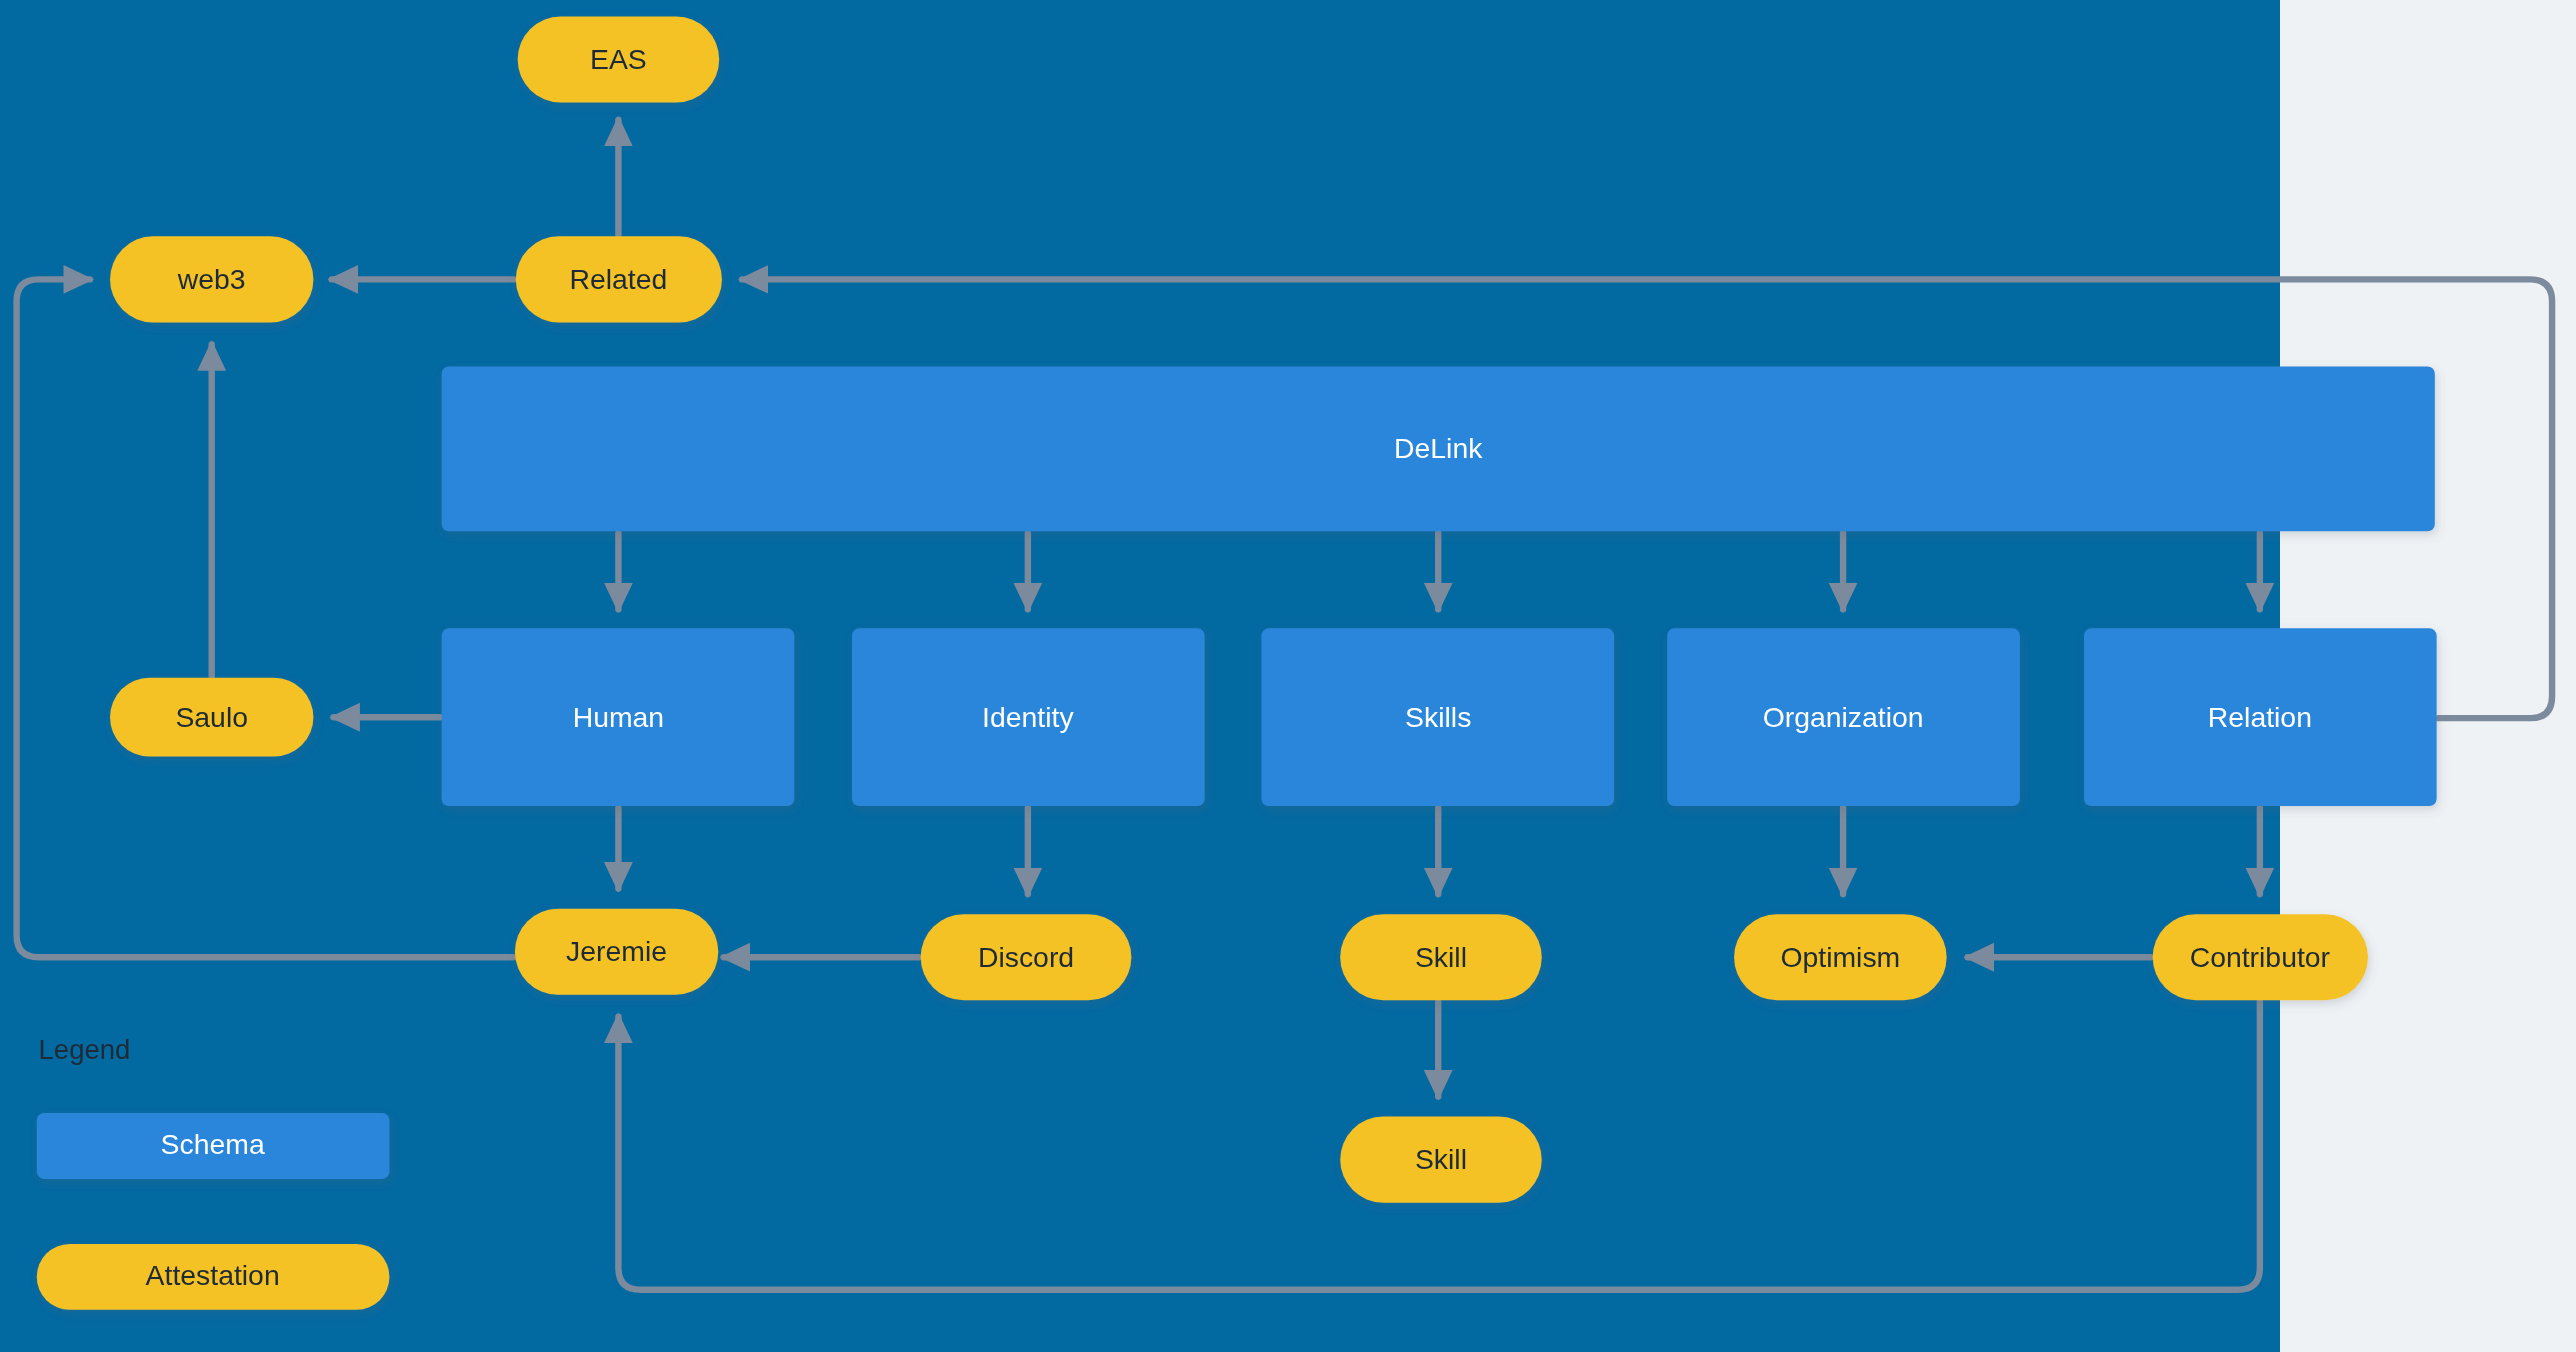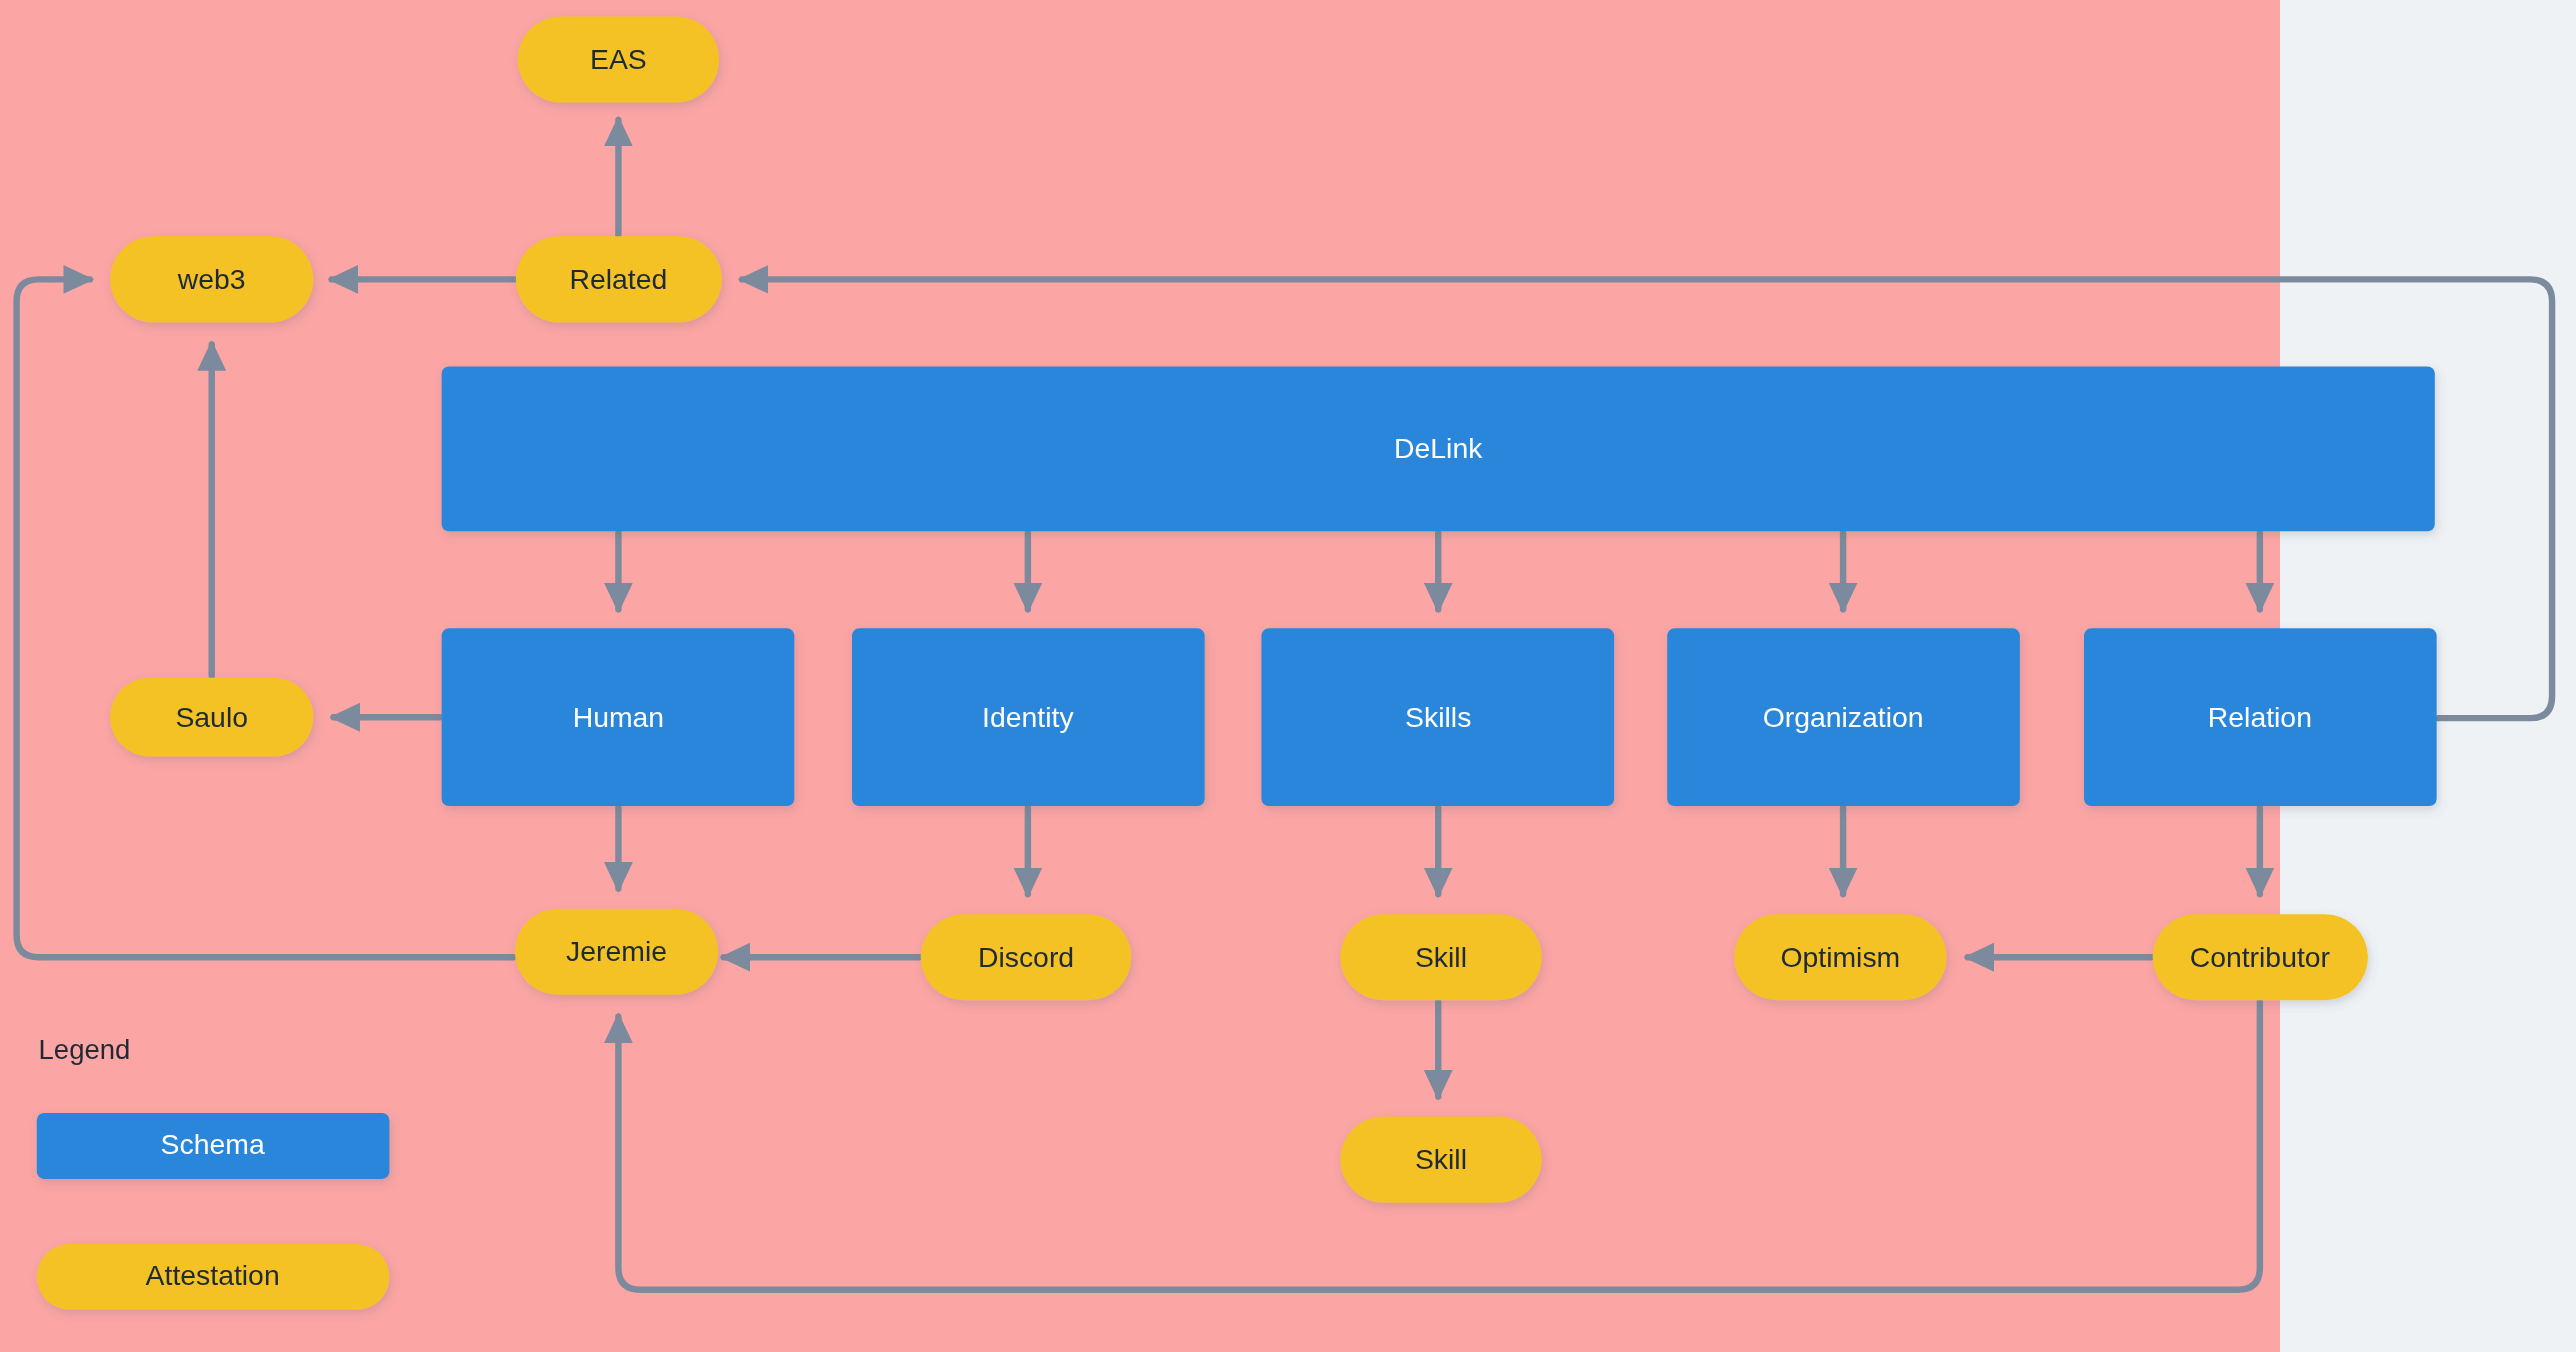--- a/index.html
+++ b/index.html
@@ -10,21 +10,21 @@
   body {
     width: 2576px;
     height: 1352px;
     font-family: "Liberation Sans", sans-serif;
     overflow: hidden;
   }
   #diagram-root {
     position: relative;
     width: 2280px;
     height: 1352px;
-    background: #fca5a5;
+    background: #0369a1;
     text-align: right;
   }
   svg#flow {
     position: absolute;
     left: 0;
     top: 0;
     width: 2576px;
     height: 1352px;
     display: block;
   }

